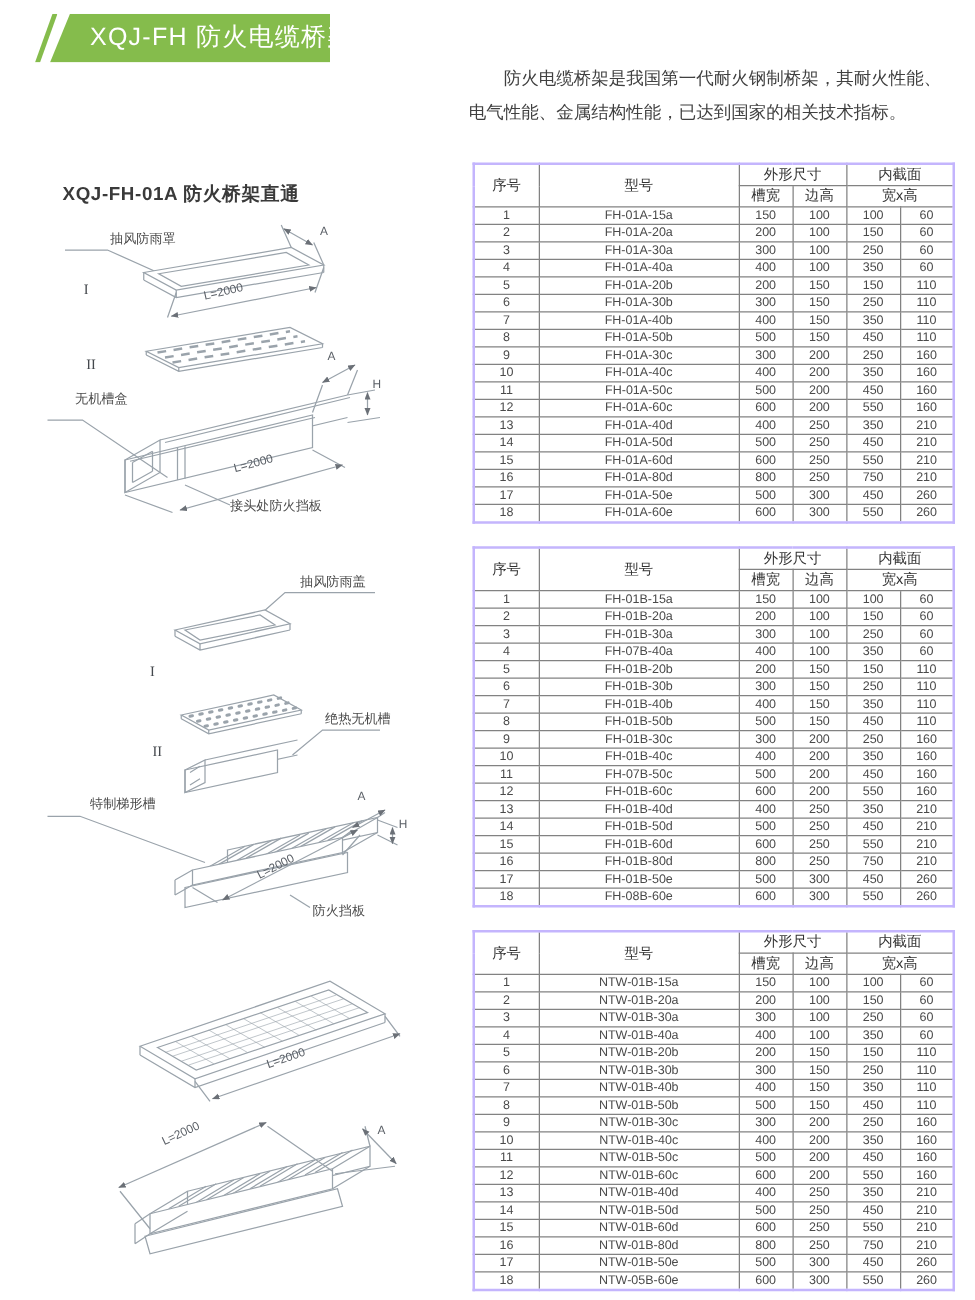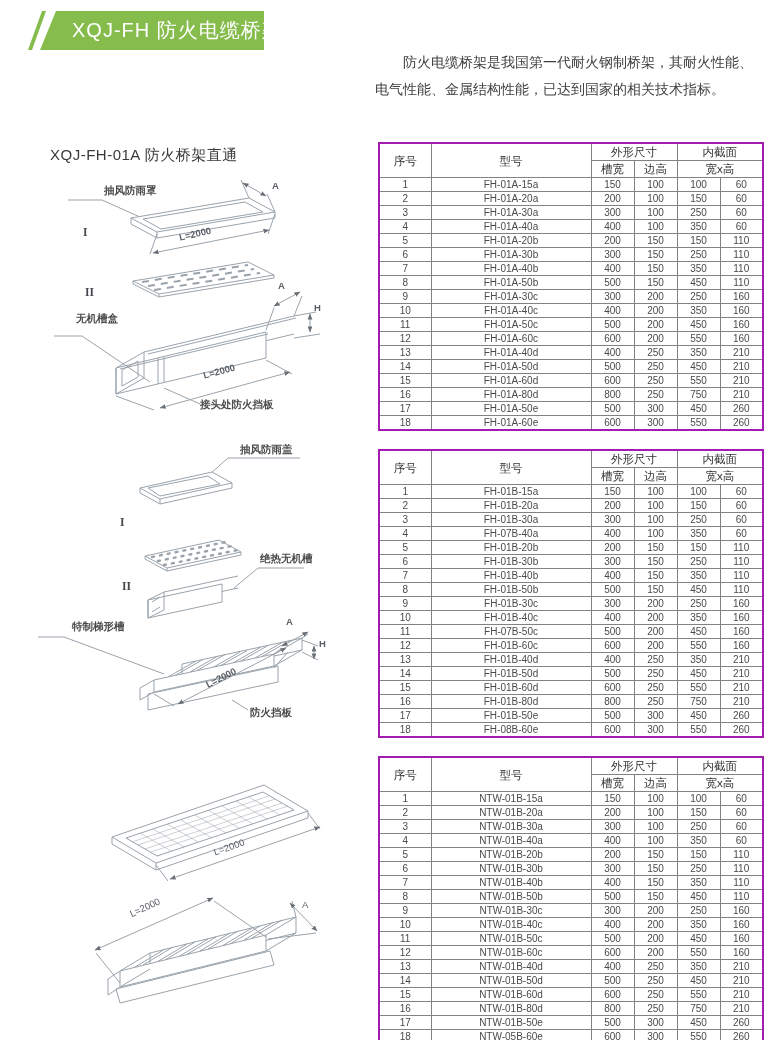--- a/index.html
+++ b/index.html
@@ -12,40 +12,40 @@
   .banner-sliver{position:absolute;left:28px;top:11px;width:18px;height:39px;background:#85bc4c;
           clip-path:polygon(14px 0,18px 0,4px 100%,0 100%);}
   .banner-title{position:absolute;left:32px;top:0;height:39px;line-height:39px;
           color:#fff;font-size:20px;letter-spacing:1px;white-space:nowrap;}
 
   
   .intro{position:absolute;left:375px;top:49px;width:388px;margin:0;
          font-size:14px;line-height:27px;text-indent:28px;color:#404040;}
 
   
-  .sec-title{position:absolute;left:50px;font-size:15px;font-weight:400;color:#3a3a3a;
+  .sec-title{position:absolute;left:50px;font-size:15px;font-weight:700;color:#3a3a3a;
              letter-spacing:.5px;white-space:nowrap;}
   .t1{top:146px;} .t2{top:748px;}
 
   
   .diag{position:absolute;width:340px;}
-  .d1{left:52px;top:176px;height:256px;font-weight:bold;}
-  .d2{left:36px;top:440px;height:302px;font-weight:bold;}
+  .d1{left:36px;top:176px;height:256px;}
+  .d2{left:36px;top:456px;height:302px;}
   .d3{left:36px;top:773px;height:264px;}
   .diag svg{position:absolute;left:0;top:0;}
   .dlabel{position:absolute;font-size:10.5px;color:#4a4a4a;white-space:nowrap;}
   .dim{position:absolute;font-size:9.5px;color:#5a5f66;white-space:nowrap;transform-origin:left top;}
   .roman{position:absolute;font-family:"Liberation Serif","DejaVu Serif",serif;
          font-size:11.5px;color:#44484d;}
 
   
   .tbl{position:absolute;left:378px;width:384px;}
   .tbl1{top:130px;} .tbl2{top:437px;} .tbl3{top:744px;}
   table.spec{border-collapse:collapse;table-layout:fixed;width:384px;
-             border:2px solid #a21caf;font-size:10px;color:#4a4a4a;margin-top:12px;}
+             border:2px solid #c4b5fd;font-size:10px;color:#4a4a4a;}
   table.spec th,table.spec td{border:1px solid #828282;text-align:center;
              padding:0;height:13px;line-height:13px;font-weight:400;overflow:hidden;}
   table.spec thead th{font-size:11.5px;height:16px;line-height:16px;color:#333;}
   col.c0{width:52px;} col.c1{width:160px;}
   col.c2,col.c3,col.c4,col.c5{width:43px;}
 </style>
 </head>
 <body>
 
 <div class="page">

